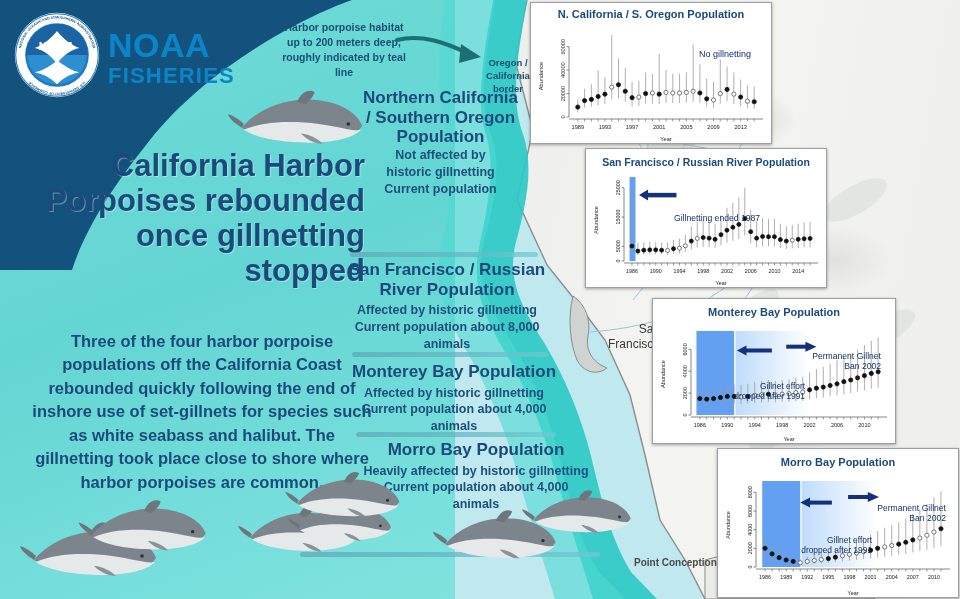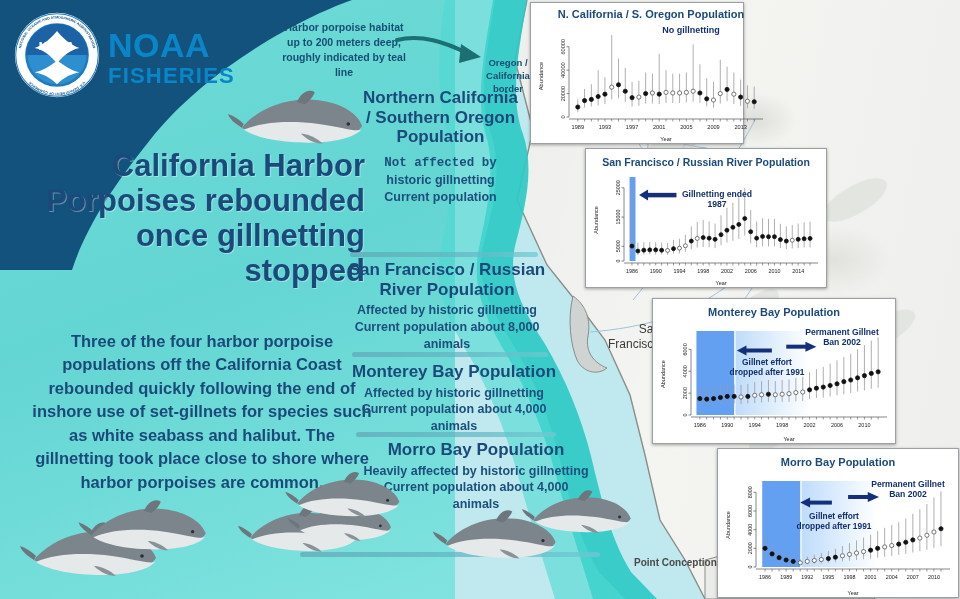--- a/index.html
+++ b/index.html
@@ -97,21 +97,21 @@
     position:absolute; color:#3a3a3a; font-size:12px; font-weight:normal;
     text-align:right; line-height:1.25;
   }
   .map-label.pc { color:#4a4a4a; font-weight:bold; font-size:10px; }
 
   
   .card {
     position:absolute; background:#fff; border:1px solid #9aa0a6;
     box-shadow:0 1px 3px rgba(0,0,0,.35);
   }
-  .anno { position:absolute; color:#13306e; font-weight:bold; text-align:center; line-height:1.2; }
+  .anno { position:absolute; color:#13306e; font-weight:normal; text-align:right; line-height:1.2;margin-top:24px; }
 
   svg { display:block; overflow:visible; }
   .porpoise { position:absolute; }
 </style>
 </head>
 <body>
 
 <div class="poster">
 
   <div class="bg-teal"></div>
@@ -209,21 +209,21 @@
     <path d="M2,14 C26,8 50,16 74,28" fill="none" stroke="#1c6f73" stroke-width="4" stroke-linecap="round"></path>
     <path d="M66,18 L86,31 L64,37 Z" fill="#1c6f73"></path>
   </svg>
   <div class="border-label">Oregon / California border</div>
 
   <div class="map-label" style="left:600px;top:322px;width:60px;">San Francisco</div>
   <div class="map-label pc" style="left:634px;top:557px;width:92px;text-align:left;">Point Conception</div>
 
   <div class="pop" style="left:363px;top:88px;width:155px;">
     <div class="title">Northern California / Southern Oregon Population</div>
-    <div class="line" style="margin-top:8px;font-family:Liberation Mono, monospace;">Not affected by</div>
+    <div class="line" style="margin-top:0;">Not affected by</div>
     <div class="line">historic gillnetting</div>
     <div class="line">Current population</div>
   </div>
   <div class="divider" style="left:350px;top:252px;width:188px;"></div>
 
   <div class="pop" style="left:333px;top:260px;width:228px;">
     <div class="title">San Francisco / Russian River Population</div>
     <div class="line" style="margin-top:3px;">Affected by historic gillnetting</div>
     <div class="line">Current population about 8,000 animals</div>
   </div>
@@ -310,21 +310,21 @@
 
   <svg class="porpoise" style="left:522px;top:488px;" width="112" height="50" viewBox="0 0 140 62">
     <path d="M14,40 C30,20 62,8 92,12 C116,15 132,26 136,38 C130,48 110,54 84,54 C56,54 30,50 14,40 Z" fill="#7c858c"></path>
     <path d="M16,42 C34,34 62,32 92,36 C114,39 128,44 135,42 C128,50 108,55 82,55 C56,55 30,51 16,42 Z" fill="#e6e9ea"></path>
     <path d="M70,14 C74,4 82,0 88,4 C86,9 82,13 78,16 Z" fill="#6d767d"></path>
     <path d="M14,40 C8,36 2,32 0,26 C6,28 12,32 16,36 Z" fill="#6d767d"></path>
     <path d="M74,46 C80,52 88,56 96,56 C90,50 82,47 76,46 Z" fill="#8a9299"></path>
     <circle cx="122" cy="36" r="1.8" fill="#2a2f33"></circle>
   </svg>
 
-  <div class="card" id="card-ncal" style="left:530px;top:2px;width:214px;height:142px;">
+  <div class="card" id="card-ncal" style="left:530px;top:2px;width:242px;height:142px;">
       <svg width="240" height="140" viewBox="0 0 240 140">
         <text x="120" y="15" text-anchor="middle" font-family="Liberation Sans, sans-serif" font-size="11" font-weight="bold" fill="#1b4a7a">N. California / S. Oregon Population</text>
         <line x1="38" y1="114" x2="38" y2="43.71428571428572" stroke="#555" stroke-width=".7"></line>
         <line x1="35.5" y1="114" x2="38" y2="114" stroke="#555" stroke-width=".7"></line>
         <text x="34" y="114" text-anchor="middle" font-family="Liberation Sans, sans-serif" font-size="5.6" fill="#222" transform="rotate(-90 34 114)">0</text>
         <line x1="35.5" y1="90.57142857142857" x2="38" y2="90.57142857142857" stroke="#555" stroke-width=".7"></line>
         <text x="34" y="90.57142857142857" text-anchor="middle" font-family="Liberation Sans, sans-serif" font-size="5.6" fill="#222" transform="rotate(-90 34 90.57142857142857)">20000</text>
         <line x1="35.5" y1="67.14285714285714" x2="38" y2="67.14285714285714" stroke="#555" stroke-width=".7"></line>
         <text x="34" y="67.14285714285714" text-anchor="middle" font-family="Liberation Sans, sans-serif" font-size="5.6" fill="#222" transform="rotate(-90 34 67.14285714285714)">40000</text>
         <line x1="35.5" y1="43.71428571428572" x2="38" y2="43.71428571428572" stroke="#555" stroke-width=".7"></line>

